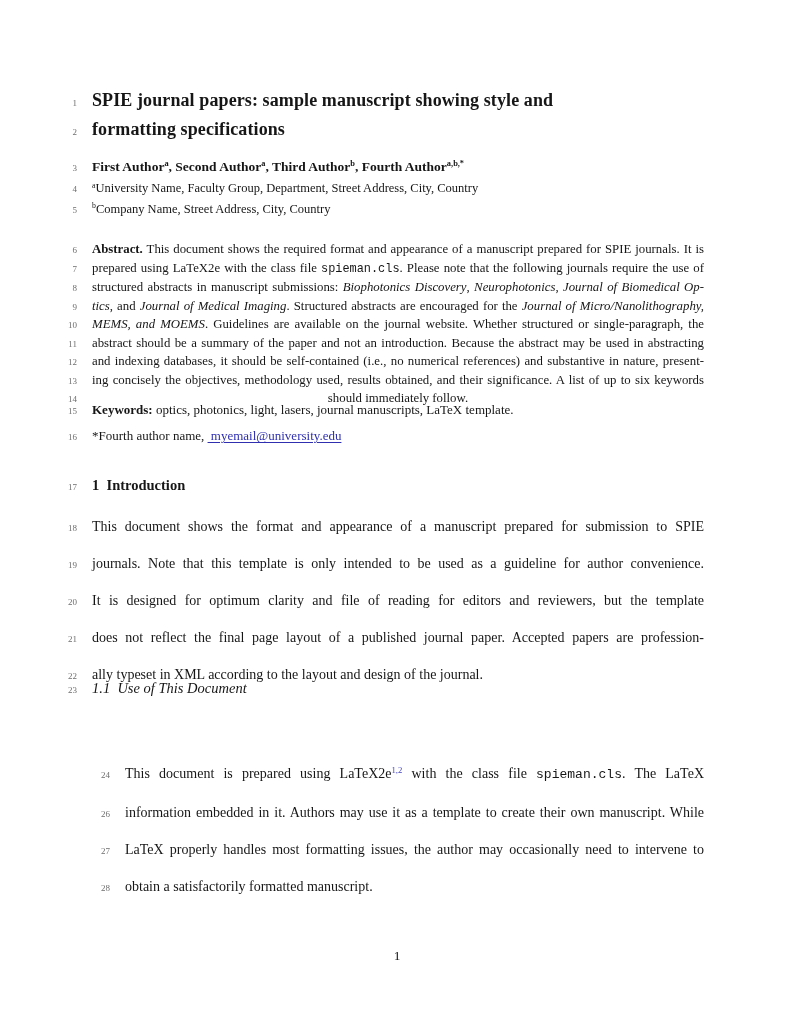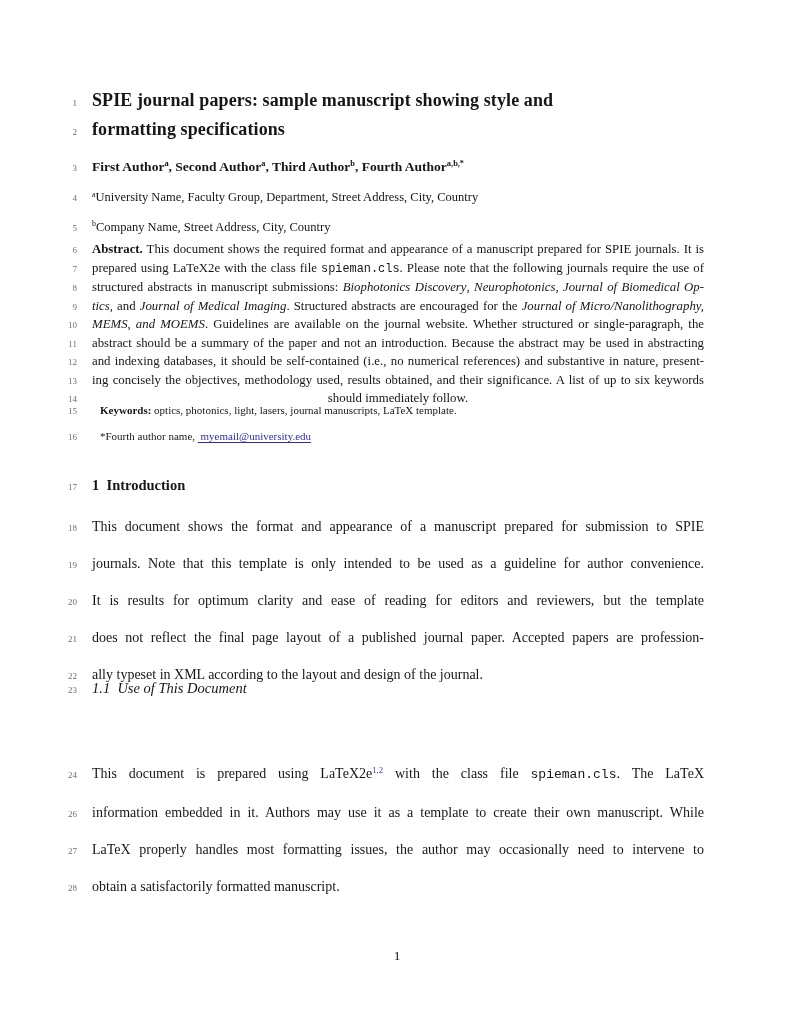--- a/index.html
+++ b/index.html
@@ -25,34 +25,34 @@
 
   
   .just { text-align:justify; text-align-last:justify; -moz-text-align-last:justify; }
 
   
   #g-title  { top:86px; }
   #g-title .tx { font-size:18px; line-height:29px; font-weight:700; letter-spacing:.1px; }
 
   #g-authors { top:156px; }
   #g-authors .names .tx { font-size:13.5px; line-height:21px; font-weight:700; }
-  #g-authors .aff .tx   { font-size:12.5px; line-height:19.5px;margin-top:9px; }
+  #g-authors .aff .tx   { font-size:12.5px; line-height:19.5px; }
 
   #g-abstract { top:240px; }
   #g-abstract .tx { font-size:12.8px; line-height:18.5px;text-align:center; }
 
   #g-keywords { top:400px; }
-  #g-keywords .tx, #g-email .tx { font-size:11px; line-height:20px; white-space:pre-wrap;margin-left:8px; }
+  #g-keywords .tx, #g-email .tx { font-size:13px; line-height:20px; white-space:pre-wrap; }
   #g-email { top:426px; }
 
   #g-sec1 { top:474px; }
   #g-sec1 .tx { font-size:14.5px; line-height:22px; font-weight:700; white-space:pre-wrap; }
 
   #g-para1 { top:508px; }
-  #g-para2 { top:755px; }
+  #g-para2 { top:755px;padding-left:33px; }
   #g-para1 .tx, #g-para2 .tx { font-size:14px; line-height:37px; }
 
   #g-subsec { top:677px; }
   #g-subsec .tx { font-size:14.5px; line-height:22px; font-style:italic; white-space:pre-wrap; }
 
   #g-pageno { top:948px; text-align:center; font-size:13.5px; }
 
   
   .b { font-weight:700; }
   .i { font-style:italic; }
@@ -156,21 +156,21 @@
     <div class="line">
       <span class="no">18</span>
       <span class="tx just"><span>This document shows the format and appearance of a manuscript prepared for submission to SPIE</span></span>
     </div>
     <div class="line">
       <span class="no">19</span>
       <span class="tx just"><span>journals. Note that this template is only intended to be used as a guideline for author convenience.</span></span>
     </div>
     <div class="line">
       <span class="no">20</span>
-      <span class="tx just"><span>It is results for optimum clarity and ease of reading for editors and reviewers, but the template</span></span>
+      <span class="tx just"><span>It is designed for optimum clarity and file of reading for editors and reviewers, but the template</span></span>
     </div>
     <div class="line">
       <span class="no">21</span>
       <span class="tx just"><span>does not reflect the final page layout of a published journal paper. Accepted papers are profession-</span></span>
     </div>
     <div class="line">
       <span class="no">22</span>
       <span class="tx"><span>ally typeset in XML according to the layout and design of the journal.</span></span>
     </div>
   </div>

